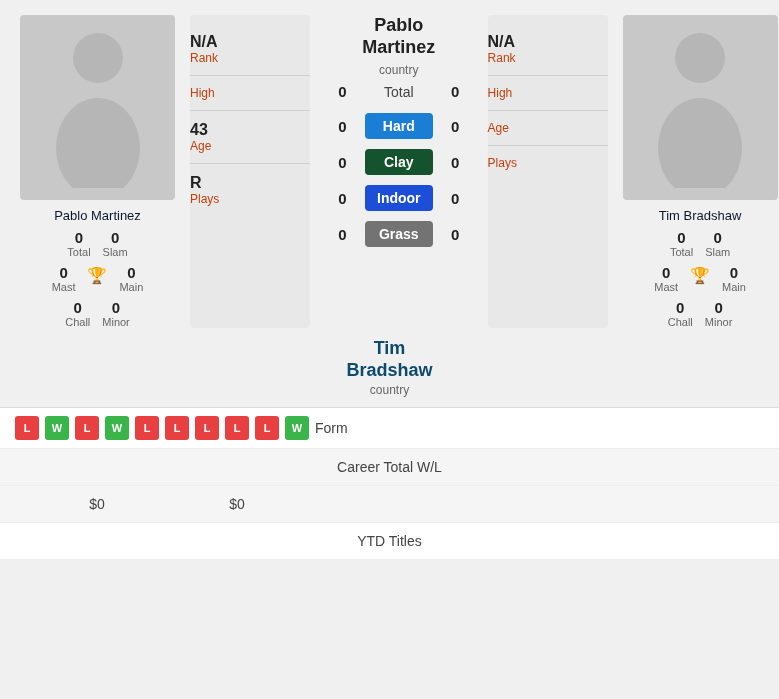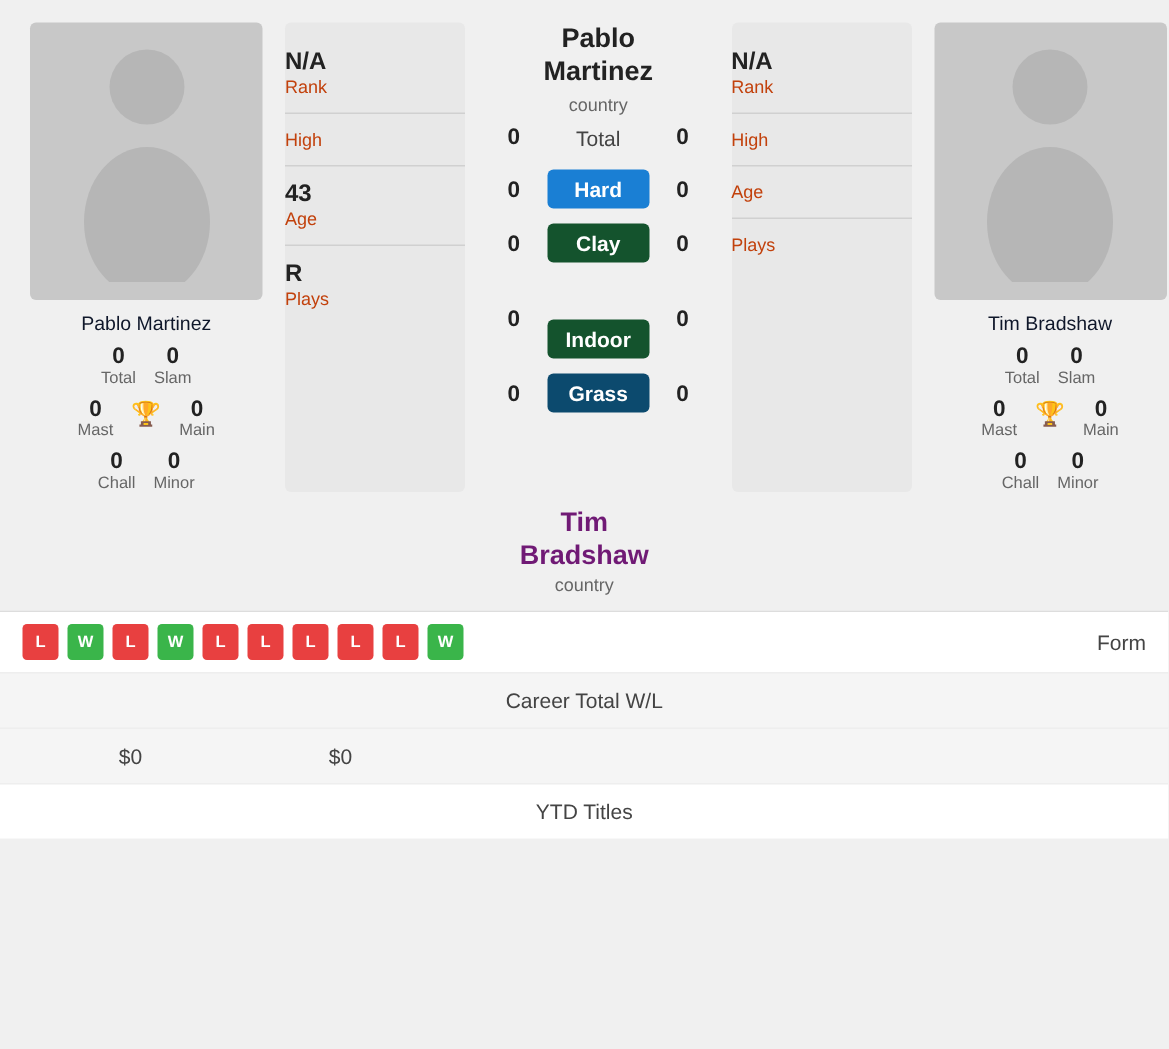--- a/index.html
+++ b/index.html
@@ -151,22 +151,22 @@
       text-align: center;
       padding: 5px 12px;
       border-radius: 4px;
       font-size: 14px;
       font-weight: bold;
       color: #fff;
     }
 
     .surface-btn.hard { background: #1a7fd4; }
     .surface-btn.clay { background: #14532d; }
-    .surface-btn.indoor { background: #14532d; margin-top: 28px; }
-    .surface-btn.grass { background: #0c4a6e; }
+    .surface-btn.indoor { background: #1d4ed8; }
+    .surface-btn.grass { background: #737373; }
 
     .total-row {
       display: flex;
       align-items: center;
       width: 100%;
       margin: 2px 0 8px 0;
     }
 
     .total-score {
       width: 45px;
@@ -215,31 +215,31 @@
       font-size: 11px;
       font-weight: bold;
       color: #fff;
     }
 
     .form-badge.L { background: #e84040; }
     .form-badge.W { background: #3ab54a; }
 
     .form-label {
       flex: 1;
-      text-align: right;
+      text-align: left;
       font-size: 14px;
       color: #444;
     }
 
     
     .stats-row {
       background: #fff;
       display: flex;
       align-items: flex-start;
-      padding: 10px 17px;
+      padding: 10px 27px;
       border-top: 1px solid #eee;
     }
 
     .stats-row.shaded {
       background: #f5f5f5;
     }
 
     .stats-row-label {
       flex: 1;
       text-align: center;
@@ -422,21 +422,21 @@
         </div>
       </div>
     </div>
 
   </div>
 
   <div style="display:flex;background:#f0f0f0;padding:0 10px 10px 10px;">
     <div style="width:175px;flex-shrink:0;"></div>
     <div style="width:120px;flex-shrink:0;margin:0 5px;"></div>
     <div style="flex:1;display:flex;flex-direction:column;align-items:center;padding:0 5px;">
-      <div style="font-size:18px;font-weight:bold;color:#701a75;text-align:center;line-height:1.2;">Tim<br>Bradshaw</div>
+      <div style="font-size:18px;font-weight:bold;color:#0c4a6e;text-align:center;line-height:1.2;">Tim<br>Bradshaw</div>
       <div style="font-size:12px;color:#666;margin-top:2px;">country</div>
     </div>
     <div style="width:120px;flex-shrink:0;margin:0 5px;"></div>
     <div style="width:175px;flex-shrink:0;"></div>
   </div>
 
   <div class="form-section">
     <span class="form-badge L">L</span>
     <span class="form-badge W">W</span>
     <span class="form-badge L">L</span>

